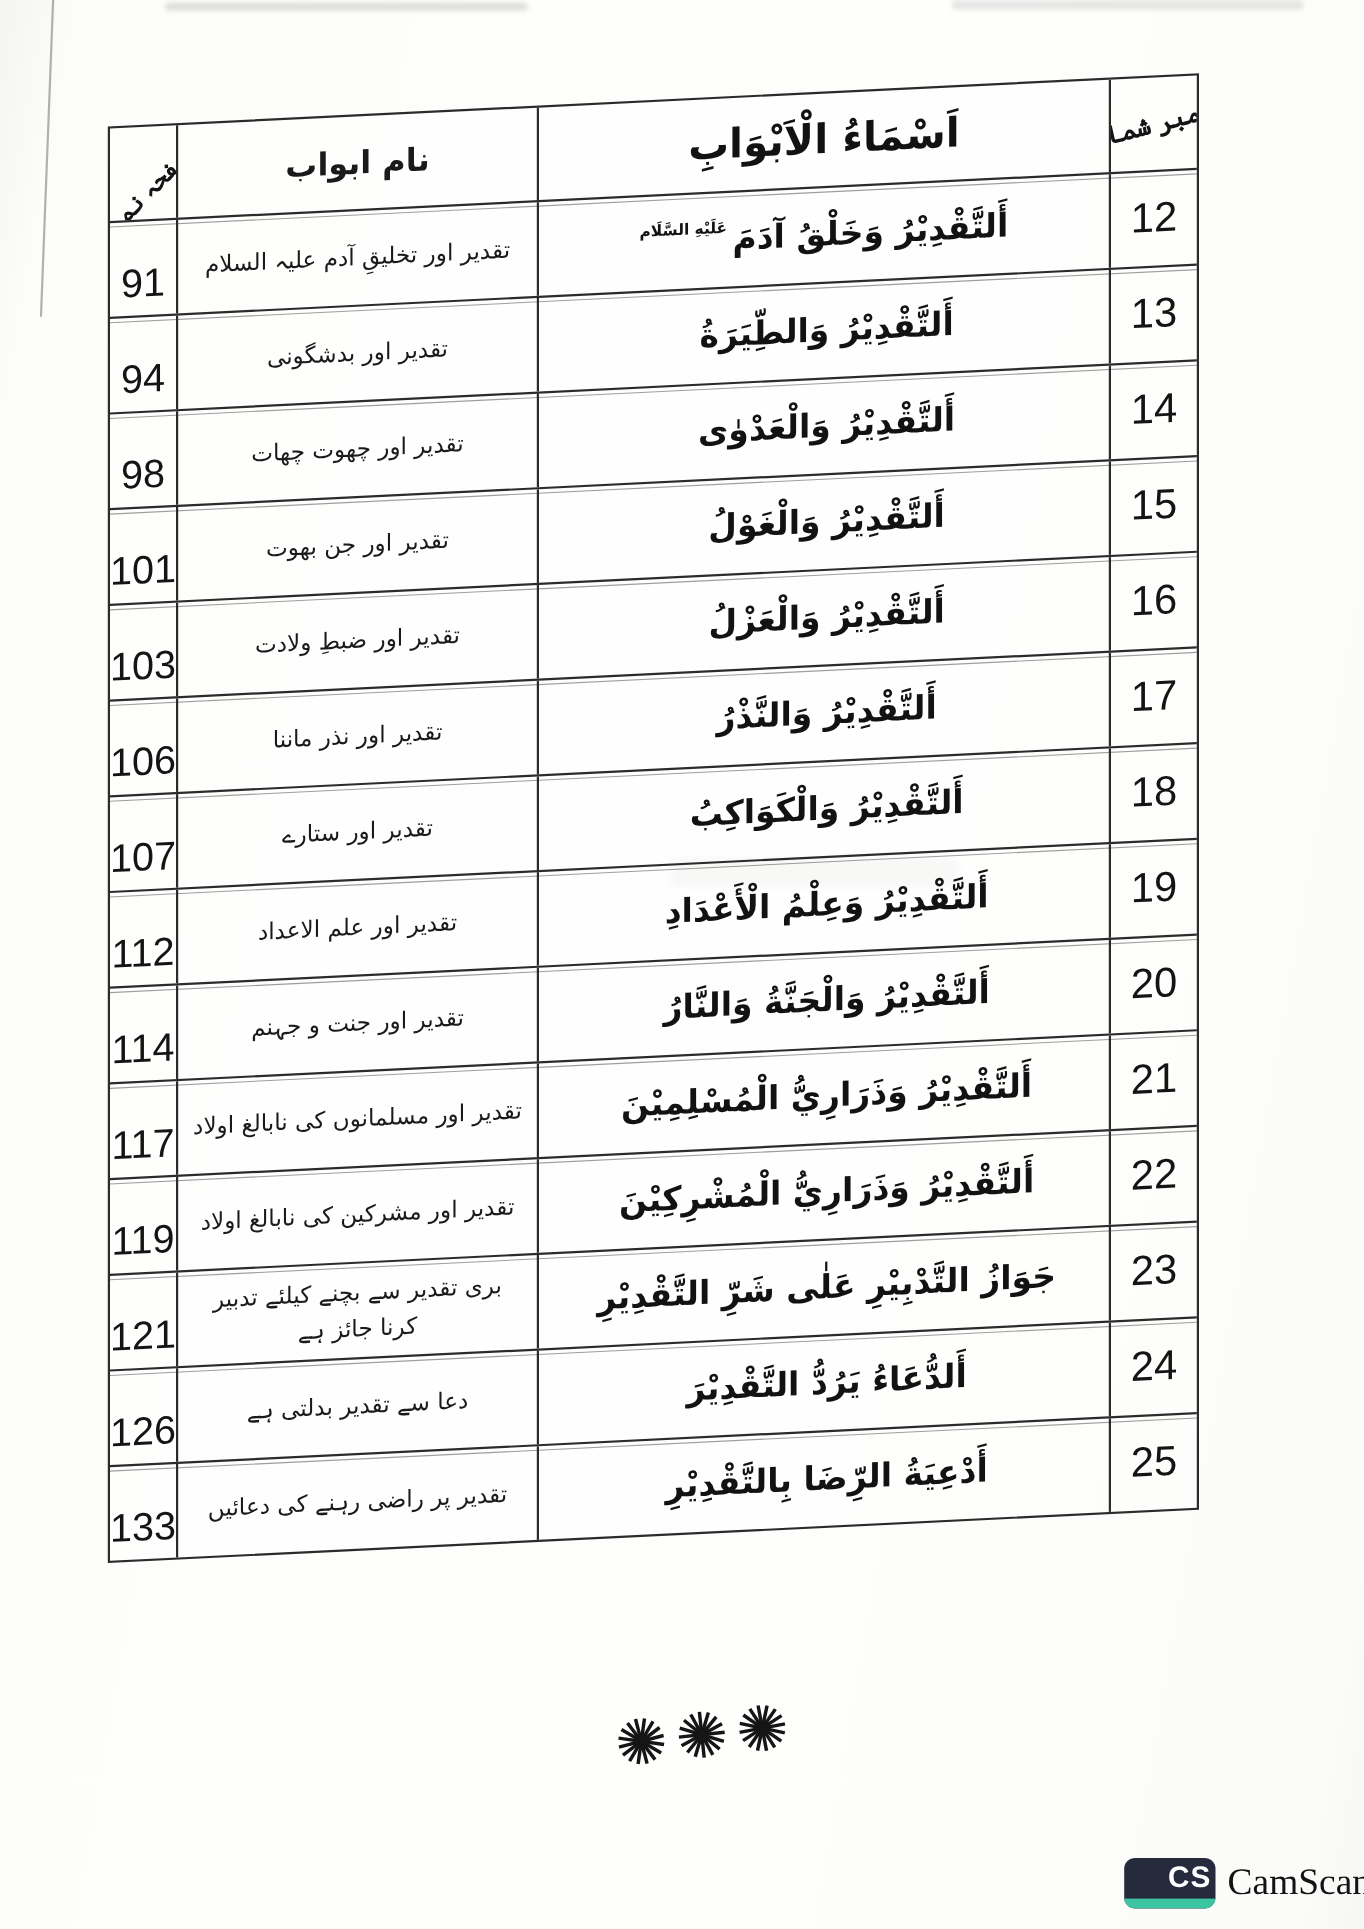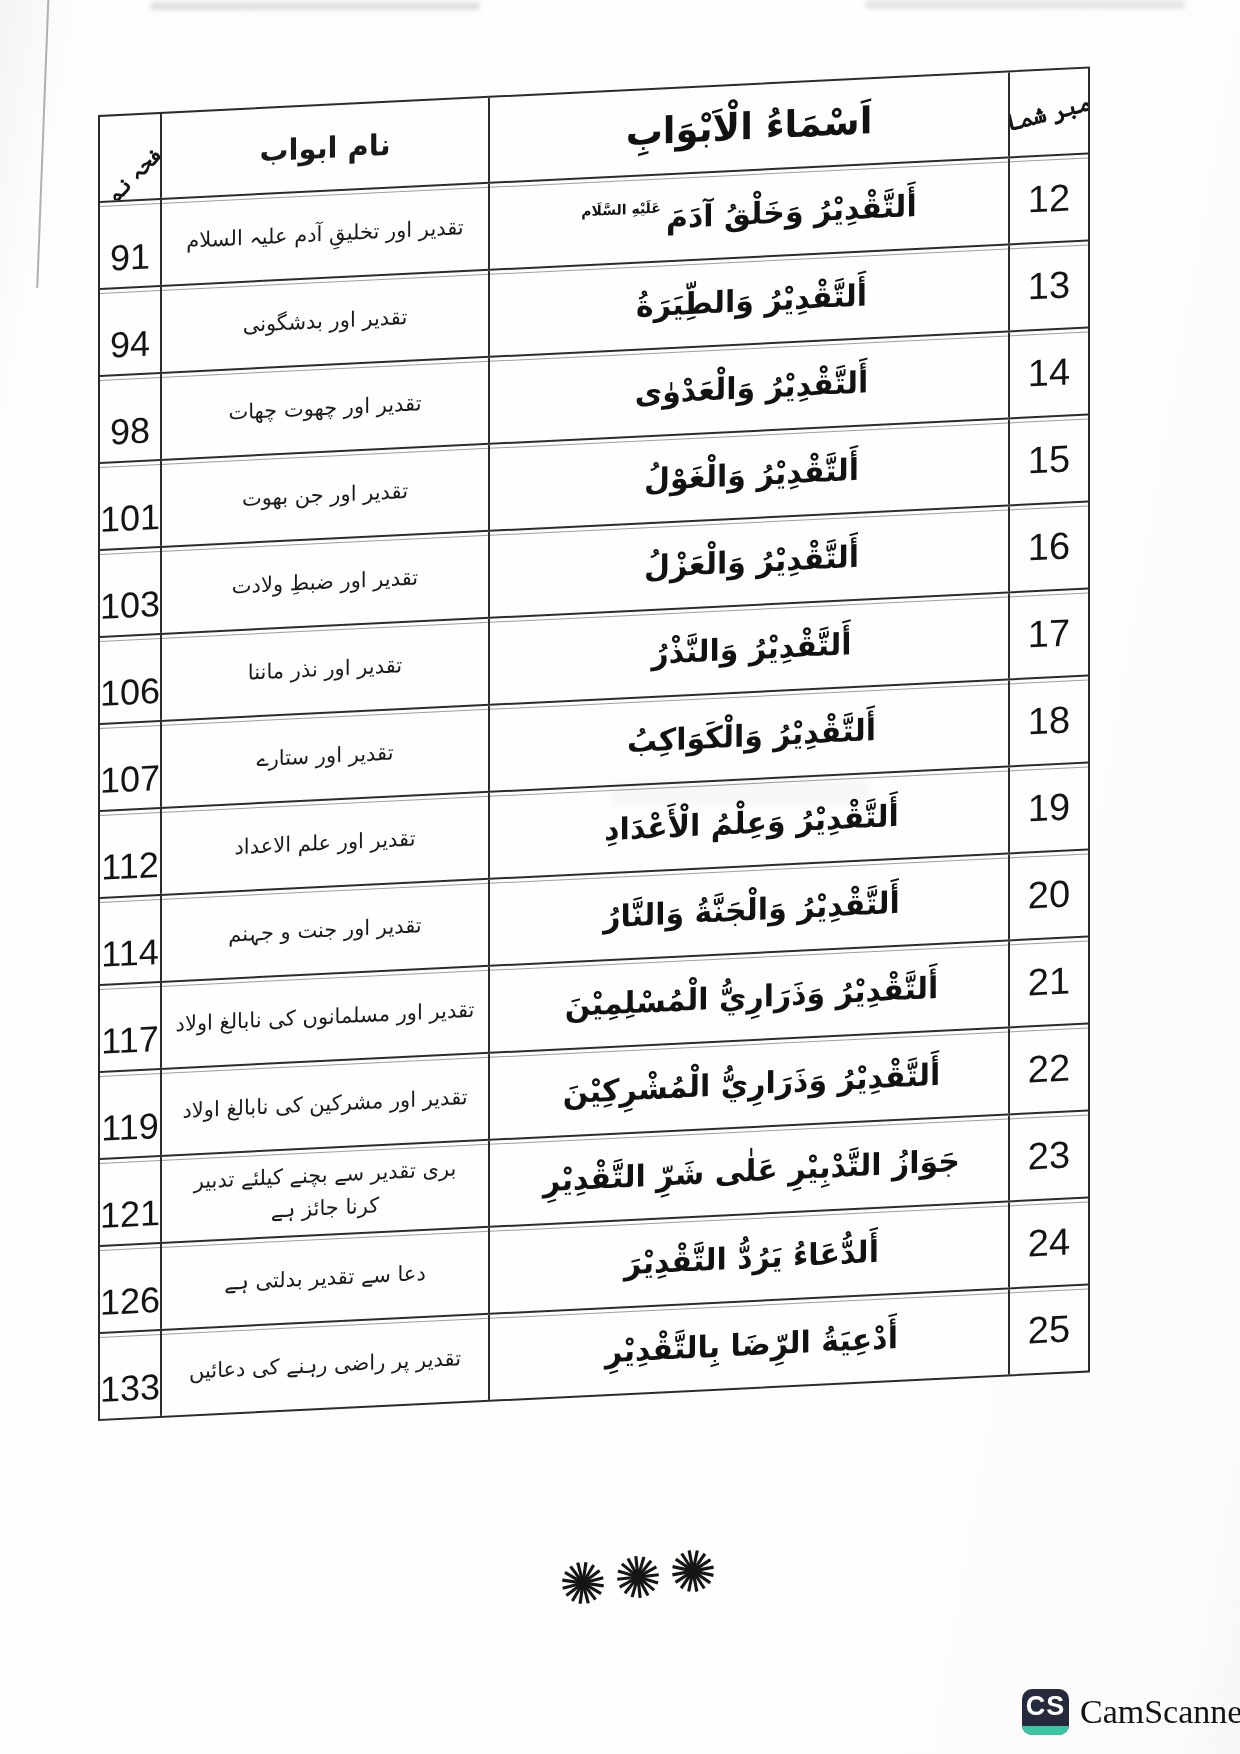--- a/index.html
+++ b/index.html
@@ -84,21 +84,21 @@
   .star { width: 46px; height: 46px; }
   .star.s1 { transform: translateY(8px) rotate(8deg); }
   .star.s2 { transform: translateY(2px) rotate(-6deg); }
   .star.s3 { transform: translateY(-4px) rotate(12deg); }
 
   
   .cs-footer { position: absolute; left: 1022px; top: 1689px; display: flex; align-items: center; }
   .cs-badge {
     position: relative; width: 47px; height: 46px; border-radius: 10px;
     background: #252b3c; overflow: hidden; flex: 0 0 auto;
-    display: flex; justify-content: center;
+    display: flex; justify-content: center; padding-left: 36px;
   }
   .cs-badge .cs-text {
     color: #ffffff; font-family: "Liberation Sans", sans-serif;
     font-weight: bold; font-size: 27px; margin-top: 2px; letter-spacing: 1px;
   }
   .cs-accent { position: absolute; left: 0; right: 0; bottom: 0; height: 9px; background: #3cc5a3; }
   .cs-brand {
     font-family: "Liberation Serif", serif; font-size: 34px; color: #131313;
     margin-left: 11px; white-space: nowrap;
   }

